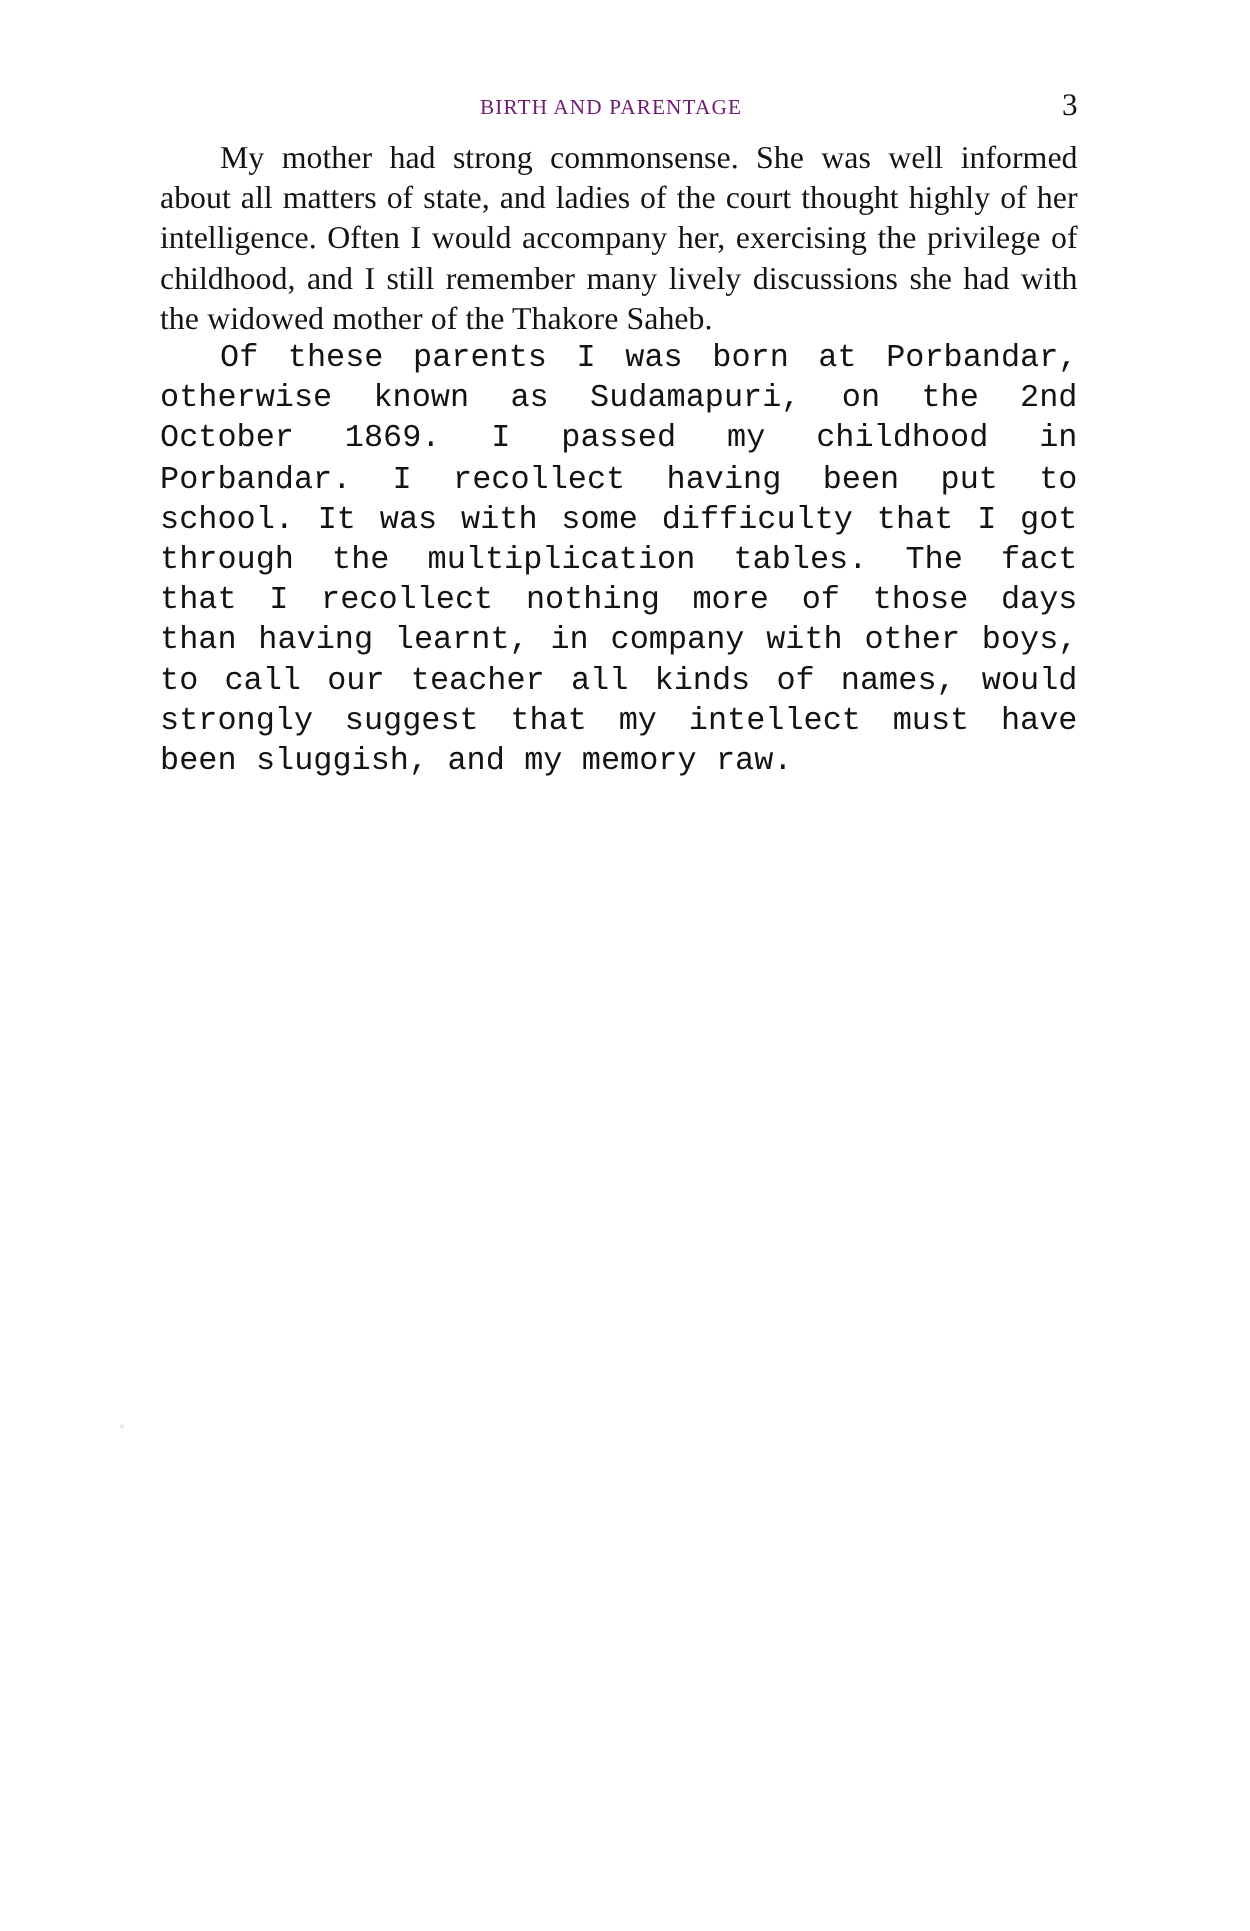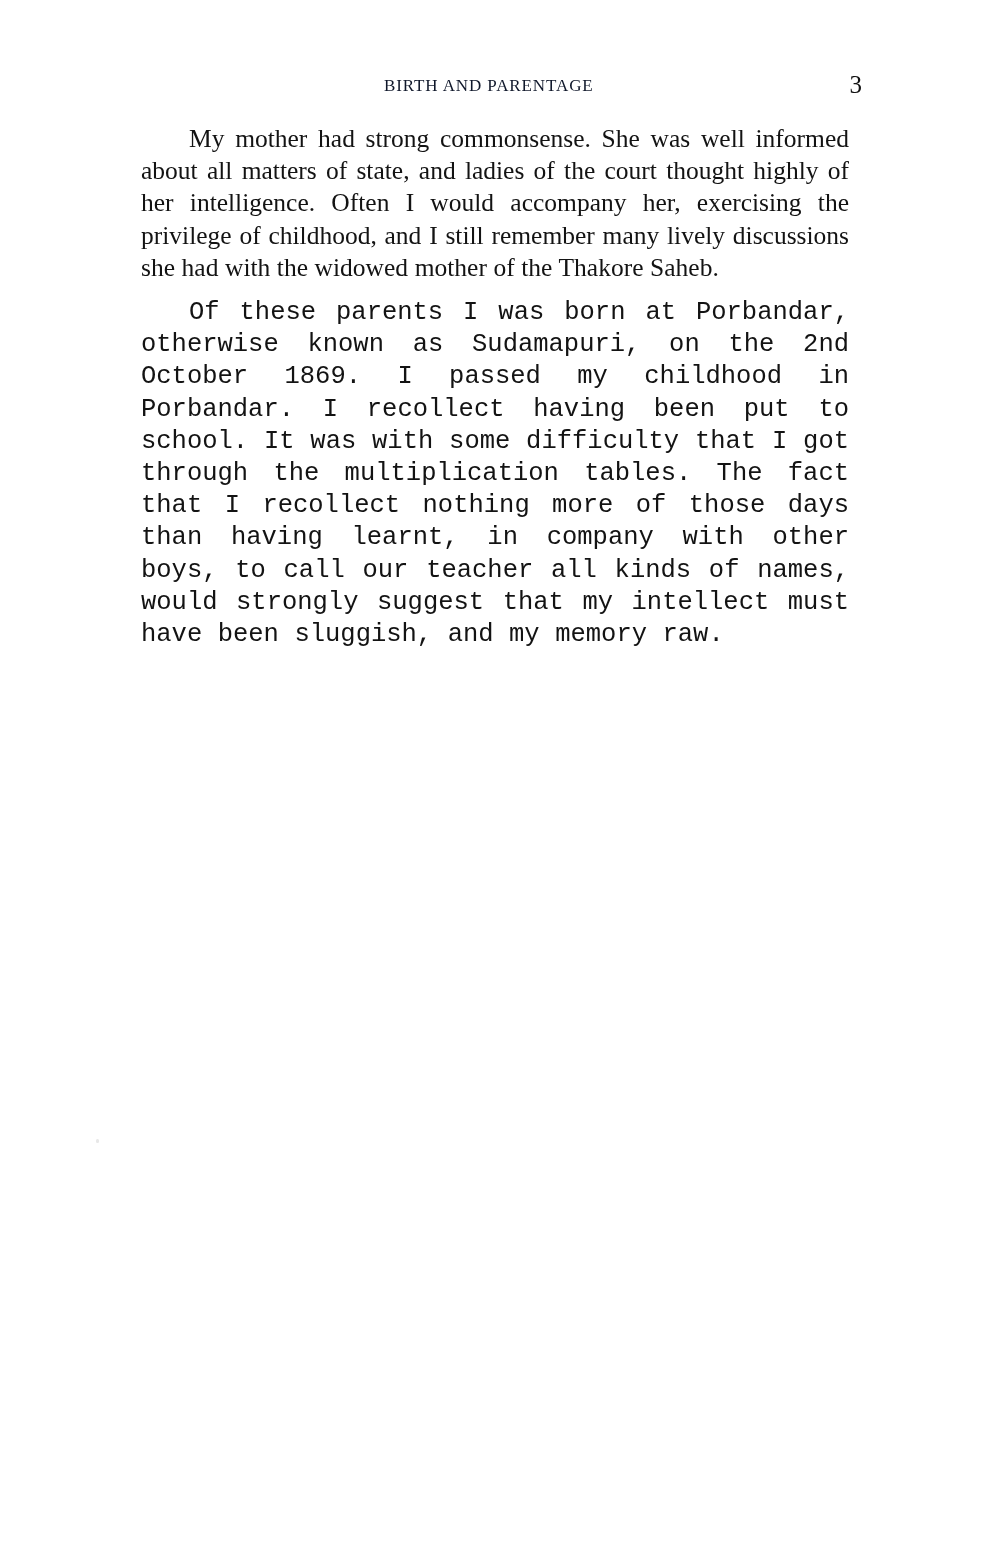--- a/index.html
+++ b/index.html
@@ -29,21 +29,21 @@
     height: 24px;
   }
 
   .running-head-title {
     position: absolute;
     left: 256px;
     top: 0;
     font-size: 17px;
     letter-spacing: 0.9px;
     line-height: 24px;
-    color: #0f172a;
+    color: #701a75;
     white-space: nowrap;
   }
 
   .running-head-folio {
     position: absolute;
     right: 0;
     top: -3px;
     font-size: 25px;
     line-height: 28px;
     color: #121212;
@@ -51,21 +51,21 @@
 
   
   .text-block {
     position: absolute;
     top: 110px;
     left: 128px;
     width: 734px;
   }
 
   .body-paragraph {
-    margin: 13px;
+    margin: 0;
     text-indent: 48px;
     text-align: justify;
     text-justify: inter-word;
     font-size: 25.5px;
     line-height: 32.2px;
     color: #131313;
     word-spacing: 0.2px;
   }
 
   

